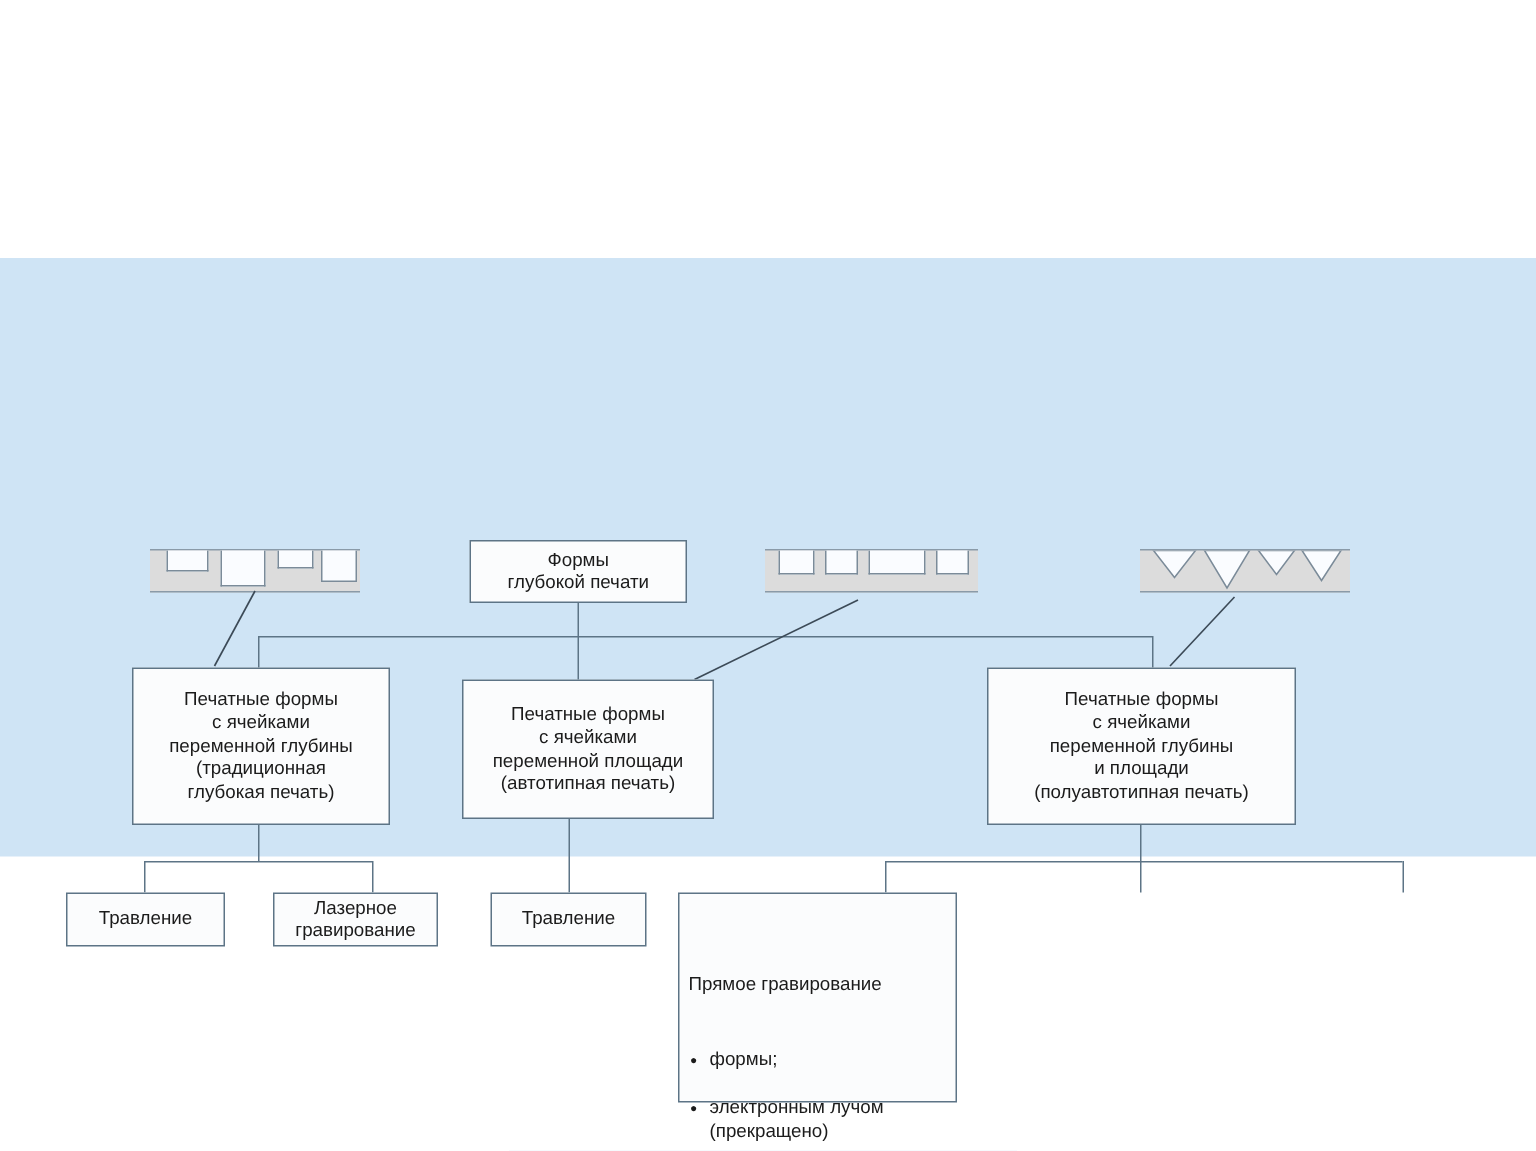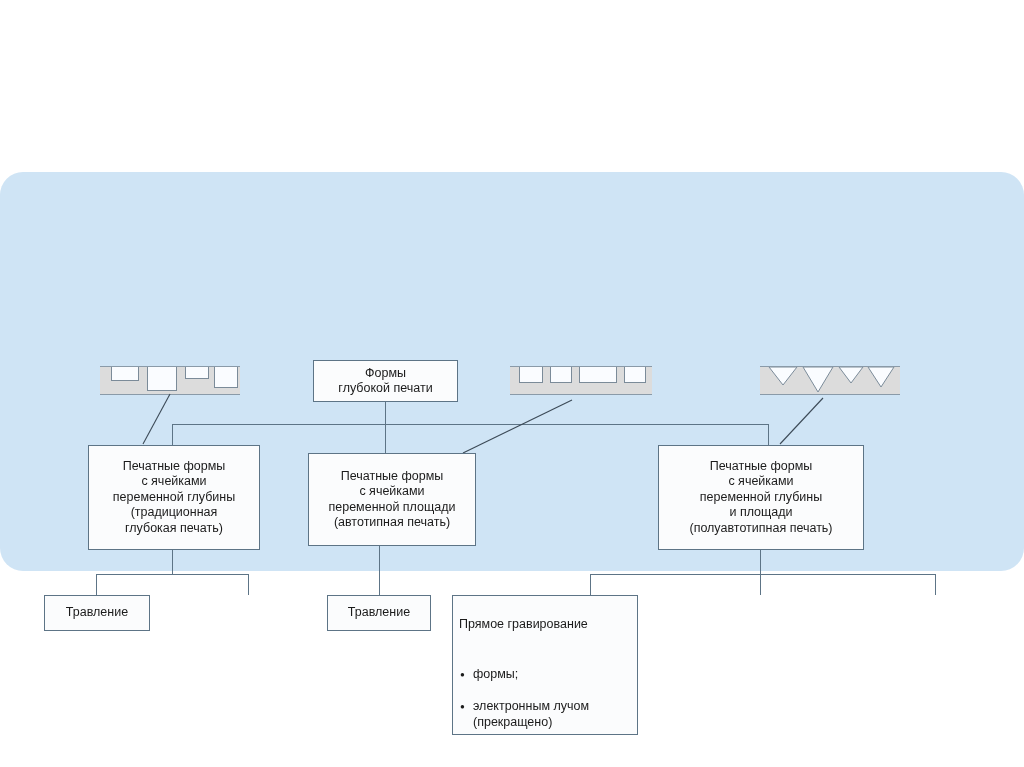--- a/index.html
+++ b/index.html
@@ -12,21 +12,20 @@
   #slide {
     position: relative;
     width: 1024px; height: 767px;
     background: #ffffff;
   }
   #panel {
     position: absolute;
     left: 0; top: 172px;
     width: 1024px; height: 399px;
     background: #cfe4f5;
-    border-radius: 23px;
   }
   
   .icon-strip {
     position: absolute;
     background: #dcdcdc;
     border-top: 1px solid #8a9aa8;
     border-bottom: 1px solid #8a9aa8;
   }
   .icon-strip .cell {
     position: absolute;
@@ -77,21 +76,21 @@
     white-space: pre-line;
   }
   .blist li::before {
     content: "\25CF";
     position: absolute;
     left: 1px; top: -0.5px;
     font-size: 8px;
     line-height: 16px;
     color: #1b1b1b;
   }
-  .lead { font-size: 12.5px; line-height: 15.5px; }
+  .lead { font-size: 12.5px; line-height: 15.5px; margin-top: 32px; }
 </style>
 </head>
 <body>
 
 <div id="slide">
   <div id="panel">
 
     <div class="icon-strip" style="left:100px; top:194px; width:140px; height:29px;">
       <div class="cell" style="left:11px;  width:28px; height:14px;"></div>
       <div class="cell" style="left:47px;  width:30px; height:24px;"></div>
@@ -157,20 +156,22 @@
     <div class="ln v" style="left:379px; top:374px; height:49px;"></div>
 
     <div class="ln v" style="left:760px; top:378px; height:24px;"></div>
     <div class="ln h" style="left:590px; top:402px; width:345px;"></div>
     <div class="ln v" style="left:590px; top:402px; height:21px;"></div>
     <div class="ln v" style="left:760px; top:402px; height:21px;"></div>
     <div class="ln v" style="left:935px; top:402px; height:21px;"></div>
 
     <div class="box" style="left:44px; top:423px; width:106px; height:36px;">Травление</div>
 
+    <div class="box" style="left:182px; top:423px; width:110px; height:36px;">Лазерное
+гравирование</div>
 
     <div class="box" style="left:327px; top:423px; width:104px; height:36px;">Травление</div>
 
     <div class="box toplabel" style="left:452px; top:423px; width:186px; height:140px;">
       <div style="width:100%;">
         <div class="lead">Прямое гравирование</div>
         <ul class="blist">
           <li>формы;</li>
           <li>электронным лучом
 (прекращено)</li>

